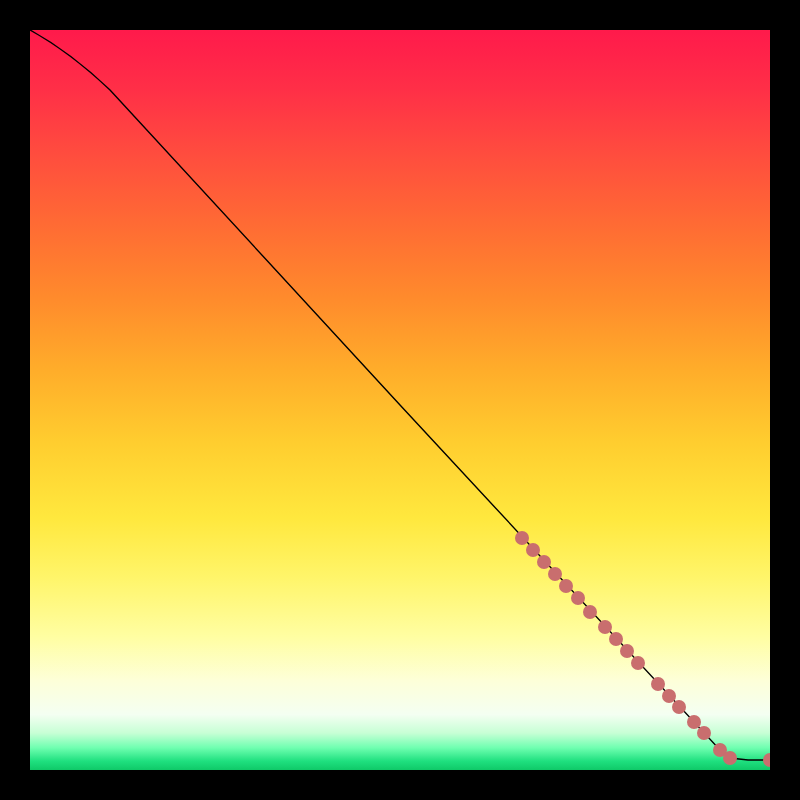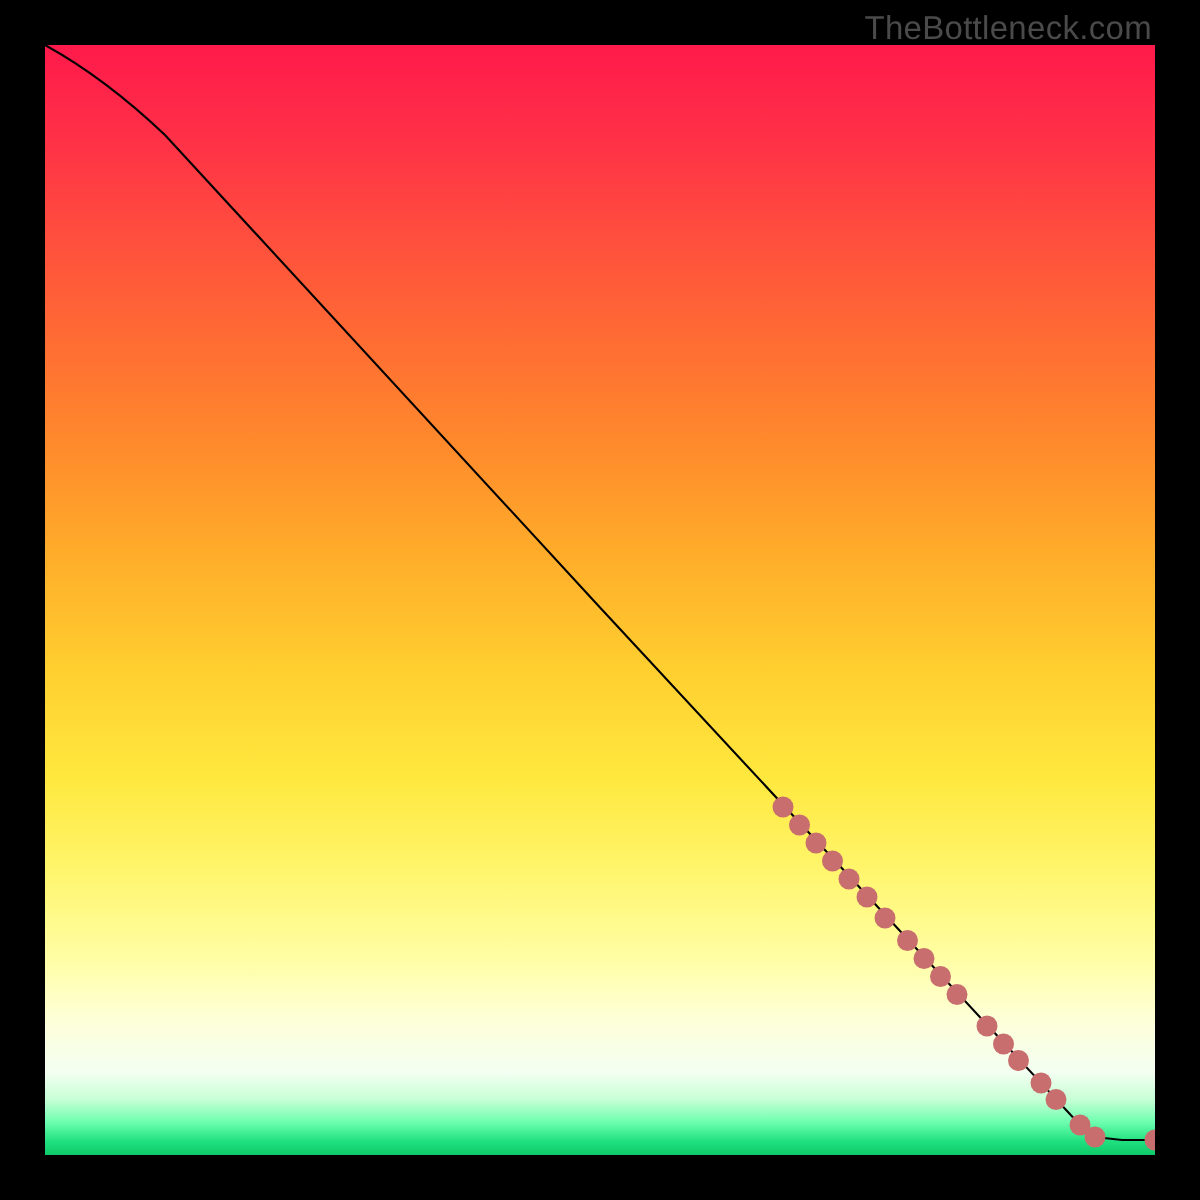--- a/index.html
+++ b/index.html
@@ -68,21 +68,20 @@
   }
   .dot {
     fill: #c96e6e;
     stroke: none;
   }
 </style>
 </head>
 <body>
 
 <div class="frame">
-  <div class="attribution">TheBottleneck.com</div>
 
   <div class="plot-area">
     <svg class="curve" viewBox="0 0 740 740" preserveAspectRatio="none">
       <path id="curve-path" class="curve-path" d="M 0 0 Q 40 22 80 60 L 370 375 L 690 720 L 700 728 L 718 730 L 740 730"></path>
       <g id="dots">
           <circle cx="492" cy="508" r="7" class="dot"></circle>
           <circle cx="503" cy="520" r="7" class="dot"></circle>
           <circle cx="514" cy="532" r="7" class="dot"></circle>
           <circle cx="525" cy="544" r="7" class="dot"></circle>
           <circle cx="536" cy="556" r="7" class="dot"></circle>

